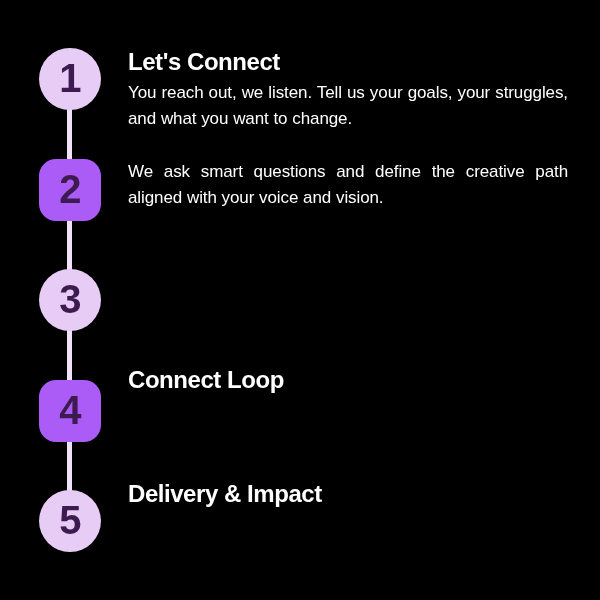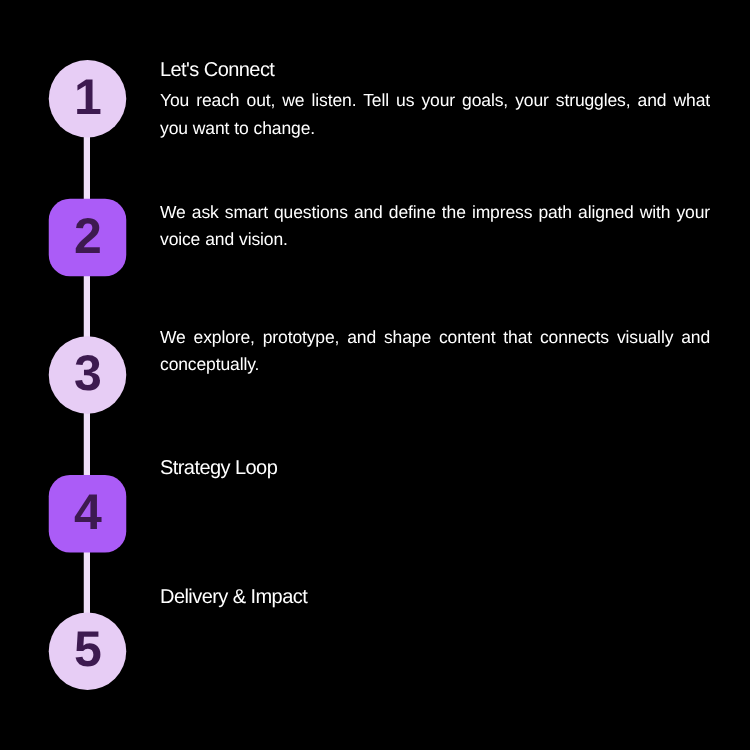--- a/index.html
+++ b/index.html
@@ -81,31 +81,31 @@
 
   
   .step-text {
     position: absolute;
     left: 128px;
     width: 440px;
   }
   .step-title {
     color: #ffffff;
     font-family: "Liberation Sans", sans-serif;
-    font-size: 16px;
-    font-weight: normal;
+    font-size: 24px;
+    font-weight: bold;
     line-height: 1.15;
     letter-spacing: -0.45px;
     margin: 0 0 4px 0;
     white-space: nowrap;
   }
   .step-desc {
     color: #ffffff;
     font-family: "Liberation Sans", sans-serif;
-    font-size: 14px;
+    font-size: 17px;
     font-weight: normal;
     line-height: 1.55;
     letter-spacing: -0.1px;
     text-align: justify;
     margin: 0;
     word-spacing: 0.2px;
   }
 </style>
 </head>
 <body>
@@ -127,45 +127,44 @@
         <div class="step-title">Let's Connect</div>
         <div class="step-desc">You reach out, we listen. Tell us your goals, your struggles, and what you want to change.</div>
       </div>
     </div>
 
     <div class="step">
       <div class="badge squircle" style="top:159px;">
         <span class="badge-number">2</span>
       </div>
       <div class="step-text" style="top:159px;">
-        <div class="step-desc">We ask smart questions and define the impress path aligned with your voice and vision.</div>
+        <div class="step-desc">We ask smart questions and define the creative path aligned with your voice and vision.</div>
       </div>
     </div>
 
     <div class="step">
       <div class="badge circle" style="top:269px;">
         <span class="badge-number">3</span>
       </div>
       <div class="step-text" style="top:259px;">
-        <div class="step-desc">We explore, prototype, and shape content that connects  visually and conceptually.</div>
       </div>
     </div>
 
     <div class="step">
       <div class="badge squircle" style="top:380px;">
         <span class="badge-number">4</span>
       </div>
       <div class="step-text" style="top:366px;">
-        <div class="step-title">Strategy Loop</div>
+        <div class="step-title">Connect Loop</div>
       </div>
     </div>
 
     <div class="step">
       <div class="badge circle" style="top:490px;">
         <span class="badge-number">5</span>
       </div>
-      <div class="step-text" style="top:469px;">
+      <div class="step-text" style="top:480px;">
         <div class="step-title">Delivery &amp; Impact</div>
       </div>
     </div>
 
   </div>
 </div>
 
 </body></html>

